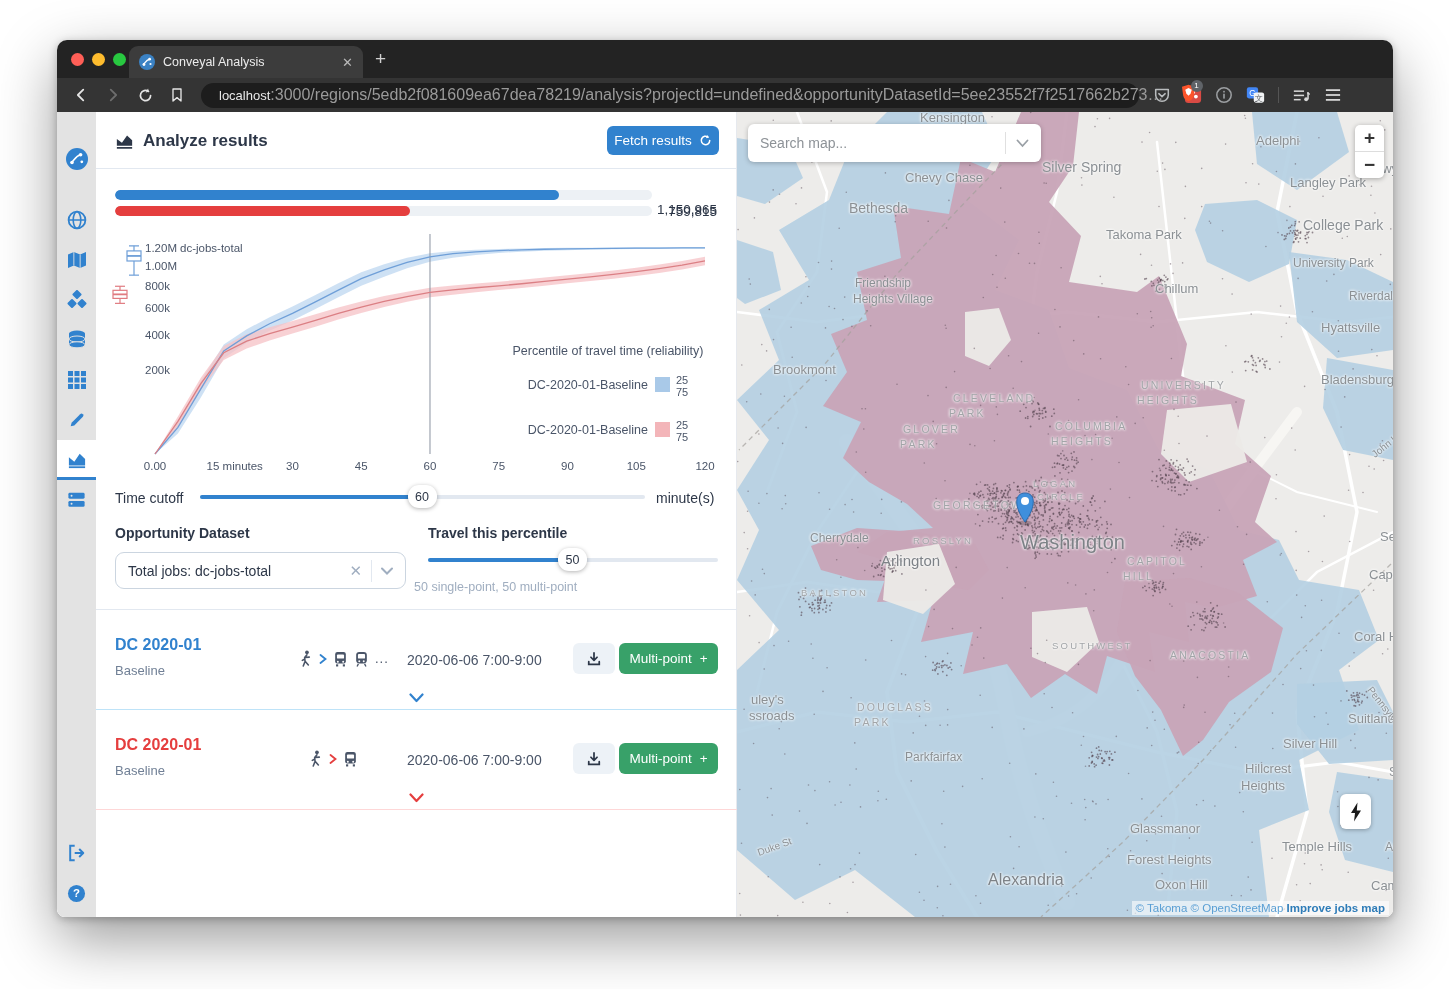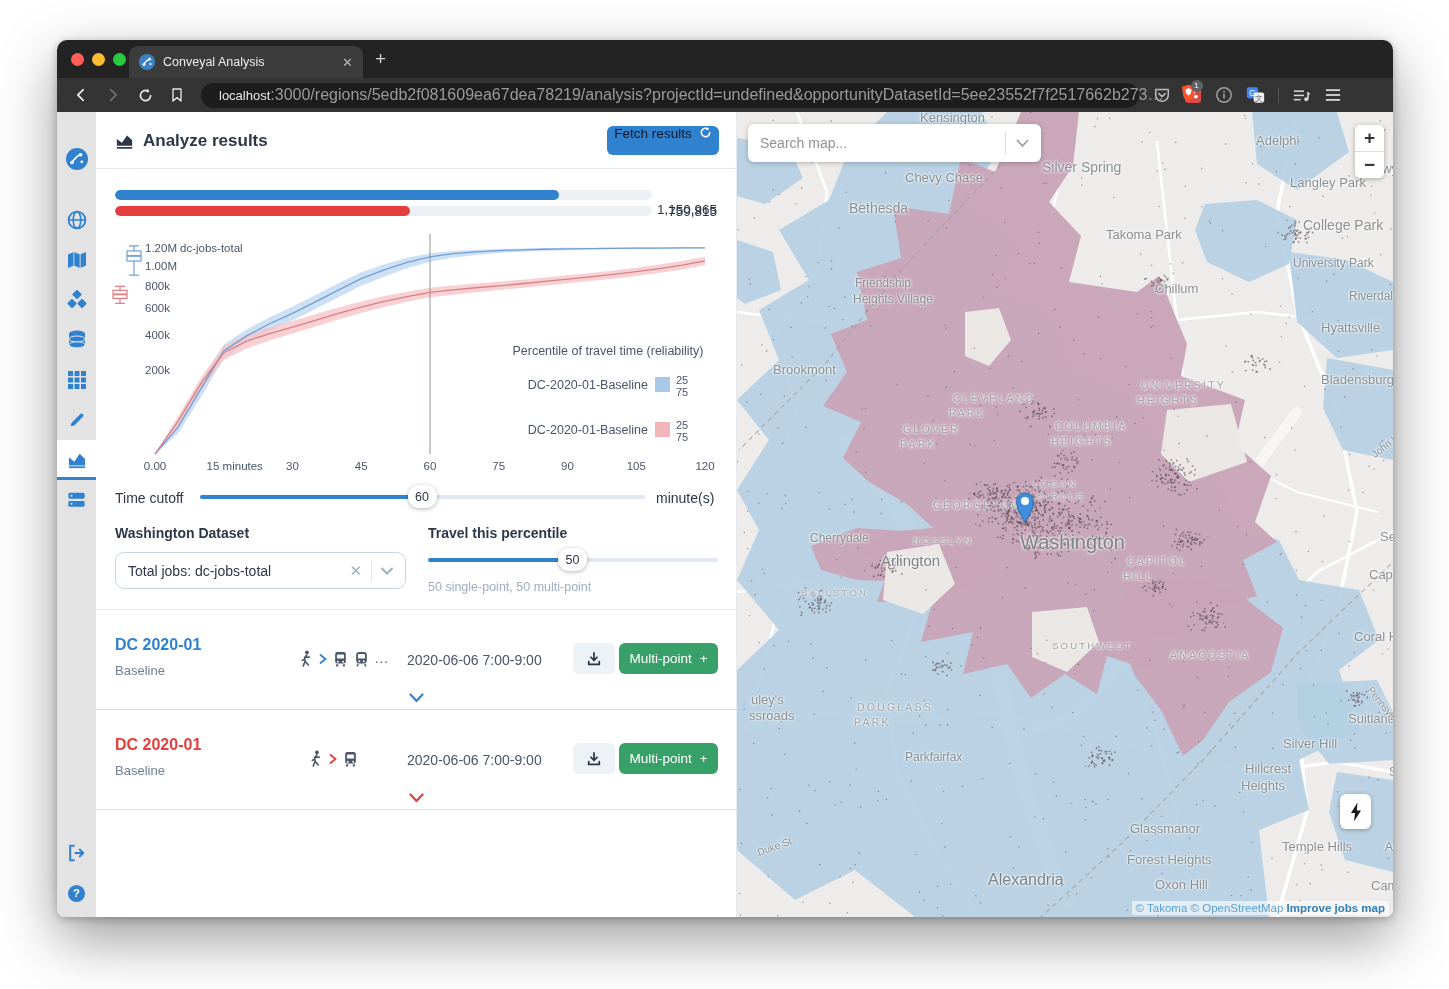--- a/index.html
+++ b/index.html
@@ -24,21 +24,21 @@
   
   .content { position:relative; display:flex; height:805px; background:#fff; }
   .sidebar { position:relative; width:39px; background:#e3e3e3; flex:none; }
   .sb-icon { position:absolute; left:0; width:39px; height:40px; display:flex; align-items:center; justify-content:center; }
   .sb-active { position:absolute; left:0; width:39px; height:40px; background:#ffffff; border-bottom:3px solid #3182ce; }
   .panel { position:relative; width:641px; flex:none; background:#fff; border-right:1px solid #e6e9ee; }
   .map { position:relative; flex:1; background:#edecea; overflow:hidden; }
   
   .p-abs { position:absolute; }
   .p-title { left:19px; top:19px; display:flex; gap:9px; align-items:center; font-size:17px; font-weight:bold; color:#2d3748; }
-  .fetch-btn { left:511px; top:14px; width:112px; height:29px; background:#3182ce; color:#0f172a; border:none; border-radius:6px; font-size:13.5px; display:flex; align-items:flex-start; justify-content:center; gap:7px; font-family:inherit; }
+  .fetch-btn { left:511px; top:14px; width:112px; height:29px; background:#3182ce; color:#ffffff; border:none; border-radius:6px; font-size:13.5px; display:flex; align-items:center; justify-content:center; gap:7px; font-family:inherit; }
   .hdr-divider { left:0; top:56px; width:641px; height:1px; background:#e2e8f0; }
   .bar-track { left:19px; width:537px; height:10px; border-radius:5px; background:#edf1f5; overflow:hidden; }
   .bar-fill { height:100%; border-radius:5px; }
   .bar-val { width:64px; right:19px; text-align:right; font-size:13.5px; color:#2d3748; }
   .row-label { font-size:14px; color:#2d3748; }
   .slider-track { height:4px; border-radius:2px; background:#e2e8f0; }
   .slider-fill { height:4px; border-radius:2px; background:#3182ce; }
   .slider-handle { position:absolute; top:-10px; min-width:29px; height:23px; padding:0 5px; background:#fff; border-radius:11px; box-shadow:0 1px 4px rgba(0,0,0,.3); font-size:12.5px; color:#2d3748; display:flex; align-items:center; justify-content:center; }
   .sec-label { font-size:14px; font-weight:bold; color:#2d3748; }
   .select { left:19px; top:440px; width:291px; height:37px; border:1px solid #cbd5e0; border-radius:9px; display:flex; align-items:center; padding:0 12px; font-size:14px; color:#2d3748; background:#fff; }
@@ -332,37 +332,37 @@
         </svg>
 
       <div class="p-abs row-label" style="left:19px; top:378px">Time cutoff</div>
       <div class="p-abs" style="left:104px; top:383px; width:445px">
         <div class="slider-track"></div>
         <div class="slider-fill" id="cutoff-fill" style="position: absolute; top: 0px; width: 222.5px;"></div>
         <div class="slider-handle" id="cutoff-handle" style="left: 207.5px;">60</div>
       </div>
       <div class="p-abs row-label" style="left:560px; top:378px; width:62px; text-align:left">minute(s)</div>
 
-      <div class="p-abs sec-label" style="left:19px; top:413px">Washington Dataset</div>
+      <div class="p-abs sec-label" style="left:19px; top:413px">Opportunity Dataset</div>
       <div class="p-abs select">
         <span>Total jobs: dc-jobs-total</span>
         <span class="x">✕</span>
         <span class="vr"></span>
         <svg width="12" height="8" viewBox="0 0 12 8">
             <path d="M1,1.5 L6,6.5 L11,1.5" stroke="#a0aec0" stroke-width="2" fill="none" stroke-linecap="round"></path>
           </svg>
       </div>
 
       <div class="p-abs sec-label" style="left:332px; top:413px">Travel this percentile</div>
       <div class="p-abs" style="left:332px; top:446px; width:290px">
         <div class="slider-track"></div>
         <div class="slider-fill" id="pct-fill" style="position: absolute; top: 0px; width: 145px;"></div>
         <div class="slider-handle" id="pct-handle" style="left: 130px;">50</div>
       </div>
-      <div class="p-abs help-txt" style="left:332px; top:468px">50 single-point, 50 multi-point</div>
+      <div class="p-abs help-txt" style="left:318px; top:468px">50 single-point, 50 multi-point</div>
 
       <div class="p-abs divider" style="top:497px"></div>
 
       <div class="p-abs card-title" style="left:19px; top:524px; color:#3182ce">DC 2020-01</div>
       <div class="p-abs card-sub" style="left:19px; top:551px">Baseline</div>
       <div class="p-abs modes" style="left:204px; top:538px">
         <svg width="13" height="17" viewBox="0 0 14 18">
             <circle cx="7.5" cy="2.3" r="2" fill="#4a5568"></circle>
             <path d="M7.5,5 L5,8 L5.5,12 L3.5,17 M5.5,12 L9,16 M5,8 L10,7.5 M5.2,9.5 L2.5,11" stroke="#4a5568" stroke-width="1.7" fill="none" stroke-linecap="round"></path>
           </svg>

